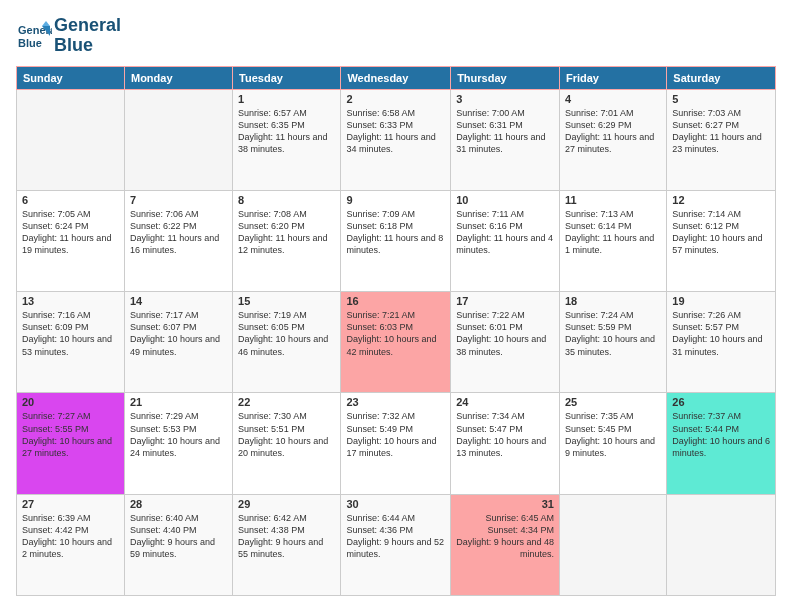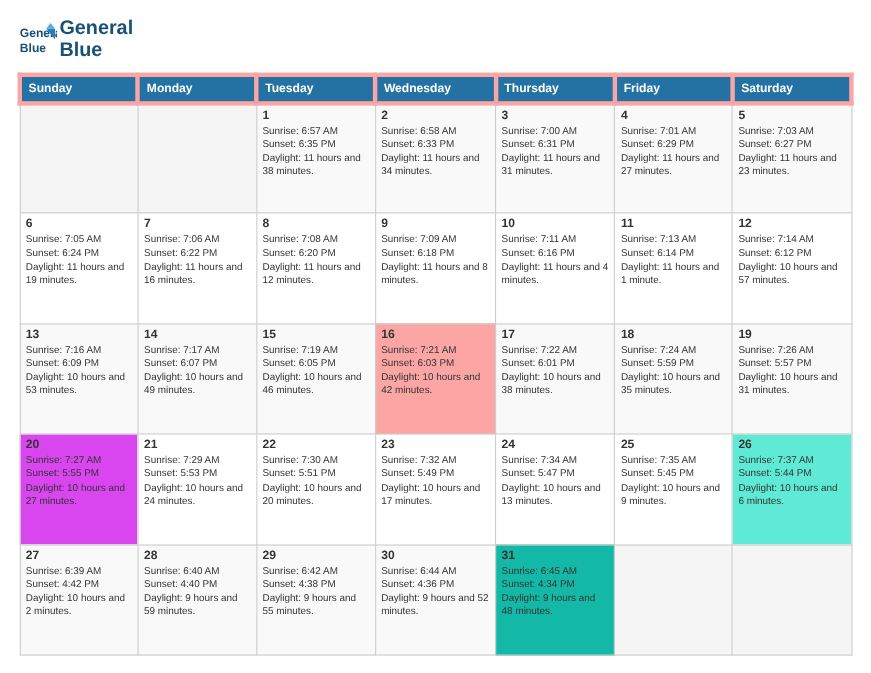--- a/index.html
+++ b/index.html
@@ -56,21 +56,21 @@
       width: 100%;
       font-size: 10px;
     }
     .calendar th {
       background: #2471a3;
       color: #fff;
       text-align: left;
       padding: 5px 6px;
       font-size: 11px;
       font-weight: bold;
-      border: 4px solid #fca5a5;
+      border: 1px solid #fca5a5;
     }
     .calendar td {
       border: 1px solid #ccc;
       vertical-align: top;
       padding: 3px 5px;
       width: 113px;
       height: 80px;
       color: #333;
       background: #fff;
     }
@@ -318,21 +318,21 @@
             <div class="day-info">Sunrise: 6:42 AM
 Sunset: 4:38 PM
 Daylight: 9 hours and 55 minutes.</div>
           </td>
           <td style="background: rgb(249, 249, 249);">
             <div class="day-num">30</div>
             <div class="day-info">Sunrise: 6:44 AM
 Sunset: 4:36 PM
 Daylight: 9 hours and 52 minutes.</div>
           </td>
-          <td style="background: #14b8a6;">
+          <td style="background: #fca5a5; text-align: right;">
             <div class="day-num">31</div>
             <div class="day-info">Sunrise: 6:45 AM
 Sunset: 4:34 PM
 Daylight: 9 hours and 48 minutes.</div>
           </td>
           <td class="empty"></td>
           <td class="empty"></td>
         </tr>
       </tbody>
   </table>

